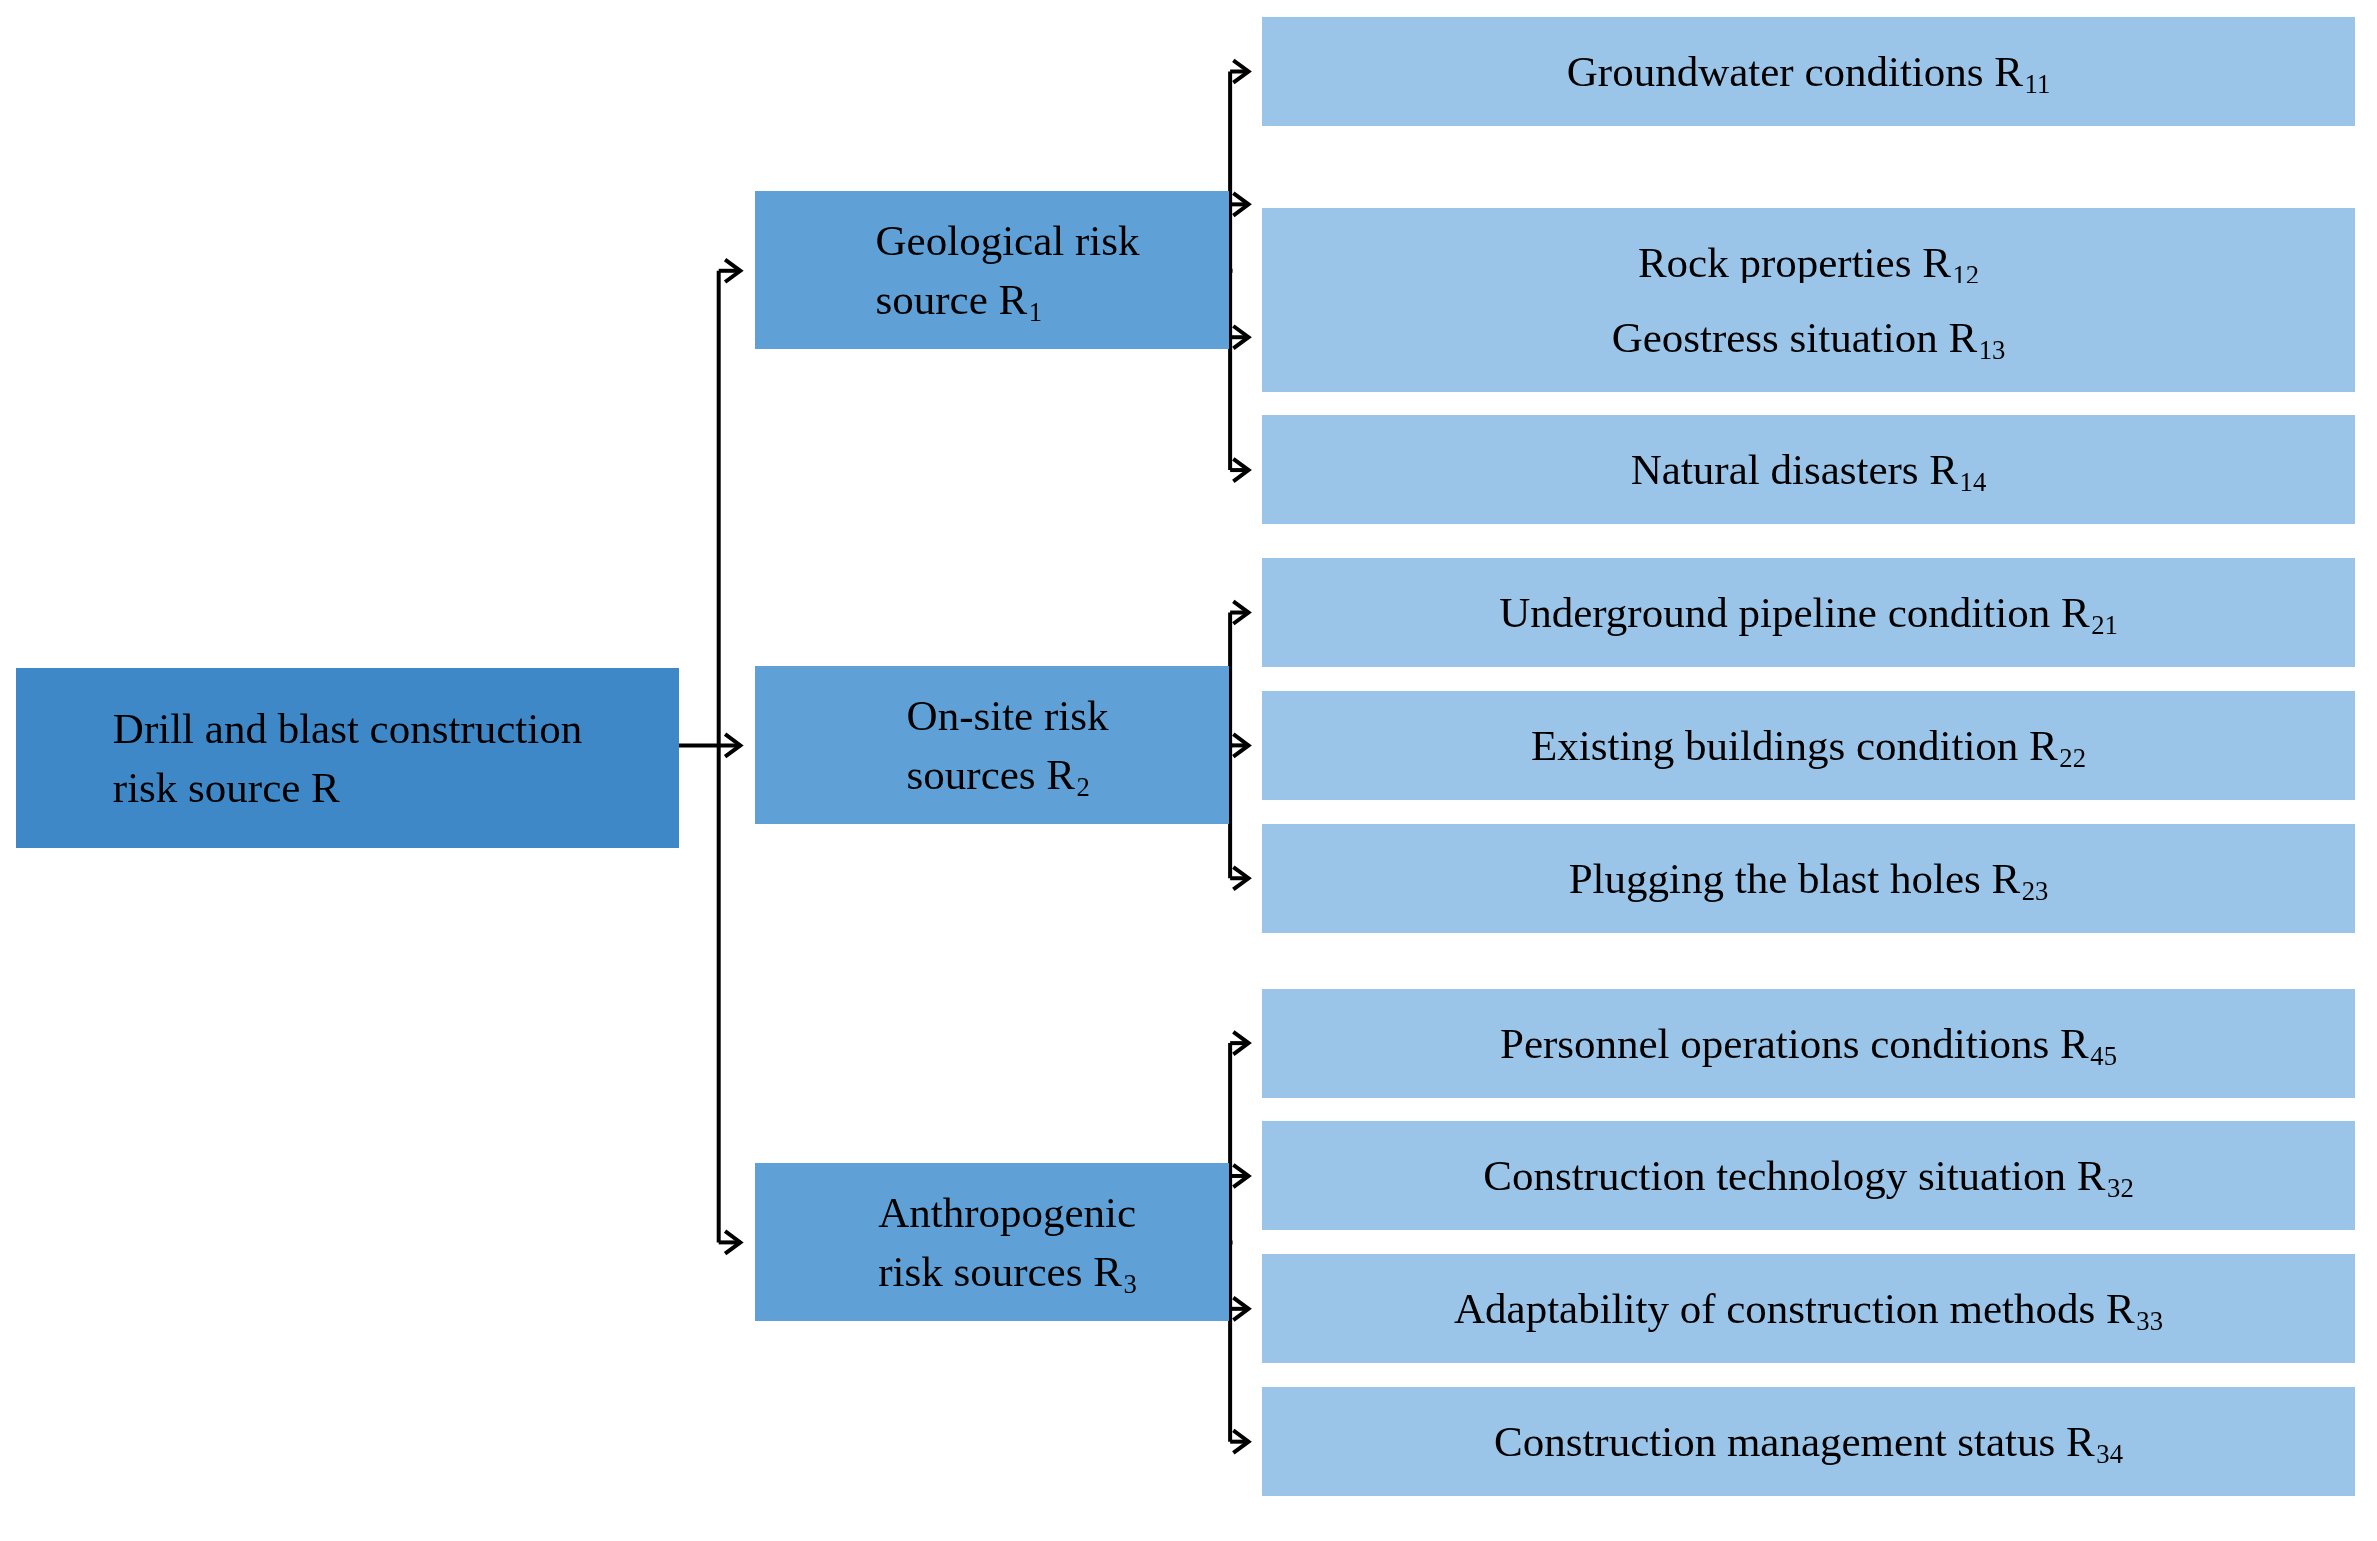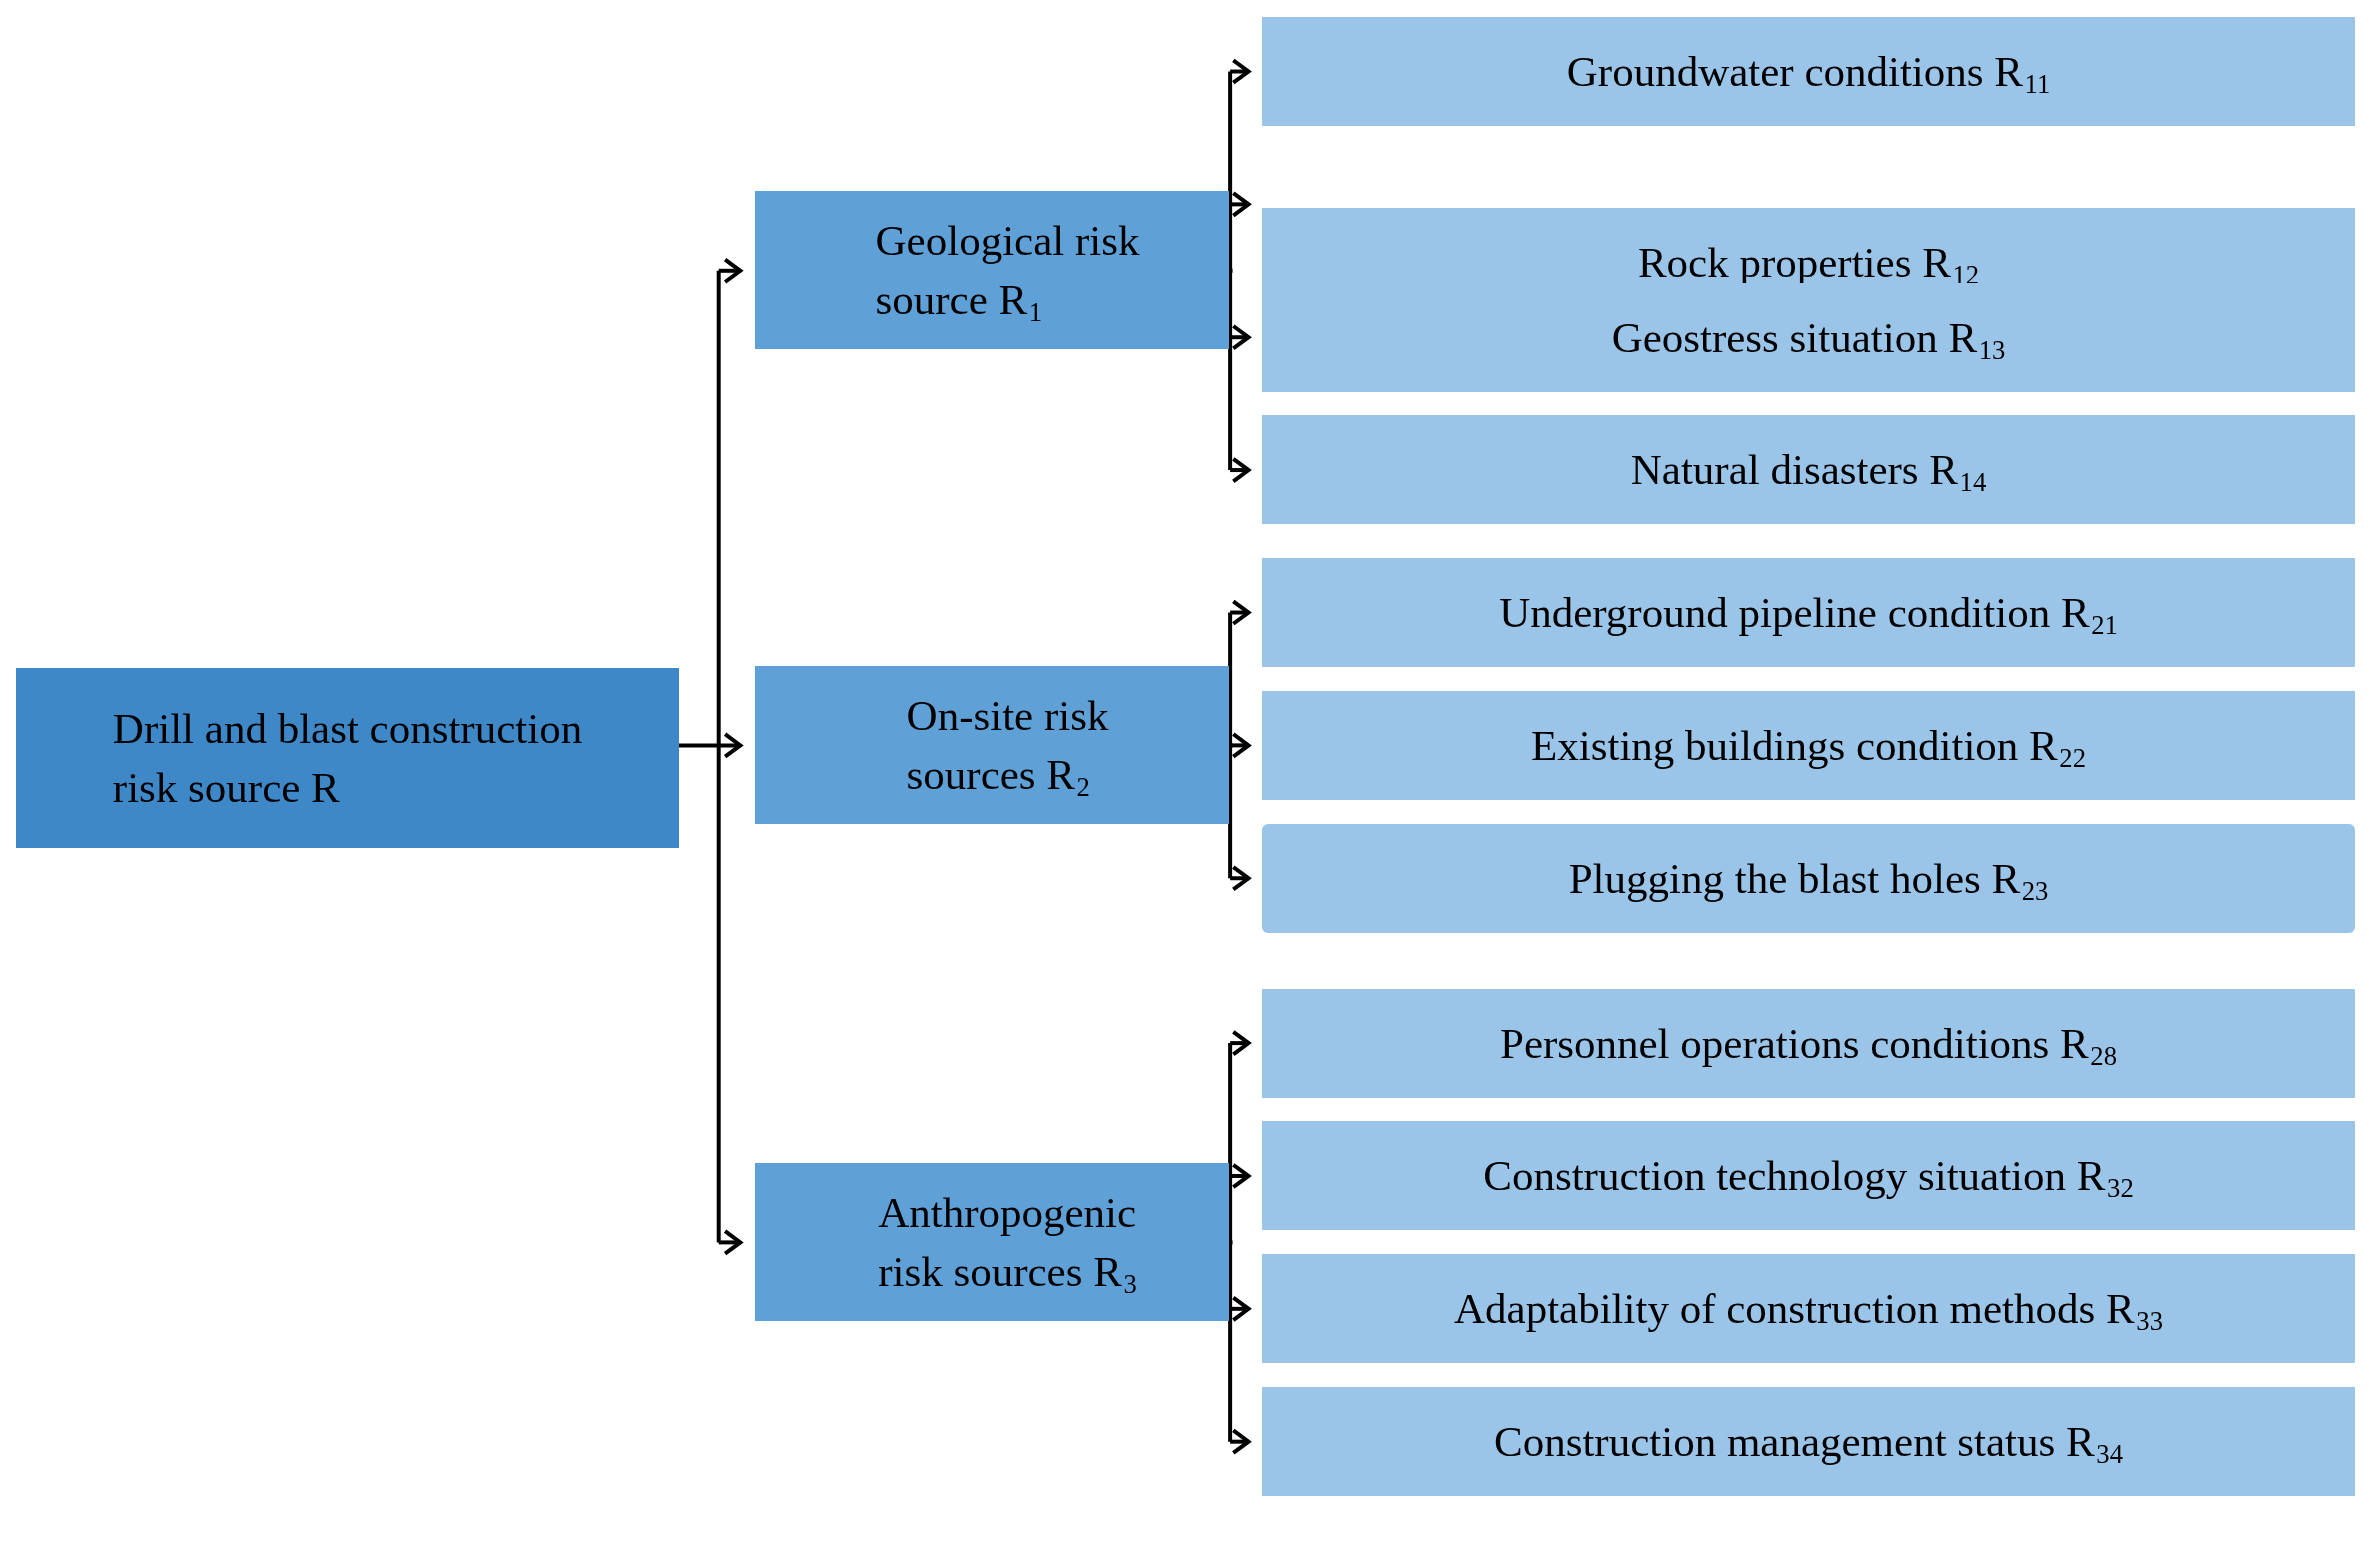--- a/index.html
+++ b/index.html
@@ -41,21 +41,21 @@
   .pos-root { left: 16px; top: 668px; width: 663px; height: 180px; }
   
   .pos-b0 { left: 755px; top: 191px;  width: 443px; height: 158px; }
   .pos-b1 { left: 755px; top: 666px;  width: 443px; height: 158px; }
   .pos-b2 { left: 755px; top: 1163px; width: 443px; height: 158px; }
   
   .leaf { left: 1262px; width: 1093px; height: 109px; }
   .pos-l00 { top: 17px; }   .pos-l01 { top: 160px; margin-top: 48px; }
   .pos-l02 { top: 283px; }  .pos-l03 { top: 415px; }
   .pos-l10 { top: 558px; }  .pos-l11 { top: 691px; }
-  .pos-l12 { top: 824px; border-radius: 6px; }
+  .pos-l12 { top: 824px; }
   .pos-l20 { top: 989px; } .pos-l21 { top: 1121px; }
   .pos-l22 { top: 1254px; } .pos-l23 { top: 1387px; }
 </style>
 </head>
 <body>
 
 <div class="canvas">
 
   <svg class="connectors" viewBox="0 0 2970 1926" xmlns="http://www.w3.org/2000/svg">
     <defs>
@@ -133,21 +133,21 @@
     <div class="label"><span>Underground pipeline condition R</span><span class="sub">21</span></div>
   </div>
   <div class="node leaf pos-l11">
     <div class="label"><span>Existing buildings condition R</span><span class="sub">22</span></div>
   </div>
   <div class="node leaf pos-l12">
     <div class="label"><span>Plugging the blast holes R</span><span class="sub">23</span></div>
   </div>
 
   <div class="node leaf pos-l20">
-    <div class="label"><span>Personnel operations conditions R</span><span class="sub">28</span></div>
+    <div class="label"><span>Personnel operations conditions R</span><span class="sub">45</span></div>
   </div>
   <div class="node leaf pos-l21">
     <div class="label"><span>Construction technology situation R</span><span class="sub">32</span></div>
   </div>
   <div class="node leaf pos-l22">
     <div class="label"><span>Adaptability of construction methods  R</span><span class="sub">33</span></div>
   </div>
   <div class="node leaf pos-l23">
     <div class="label"><span>Construction management status R</span><span class="sub">34</span></div>
   </div>

